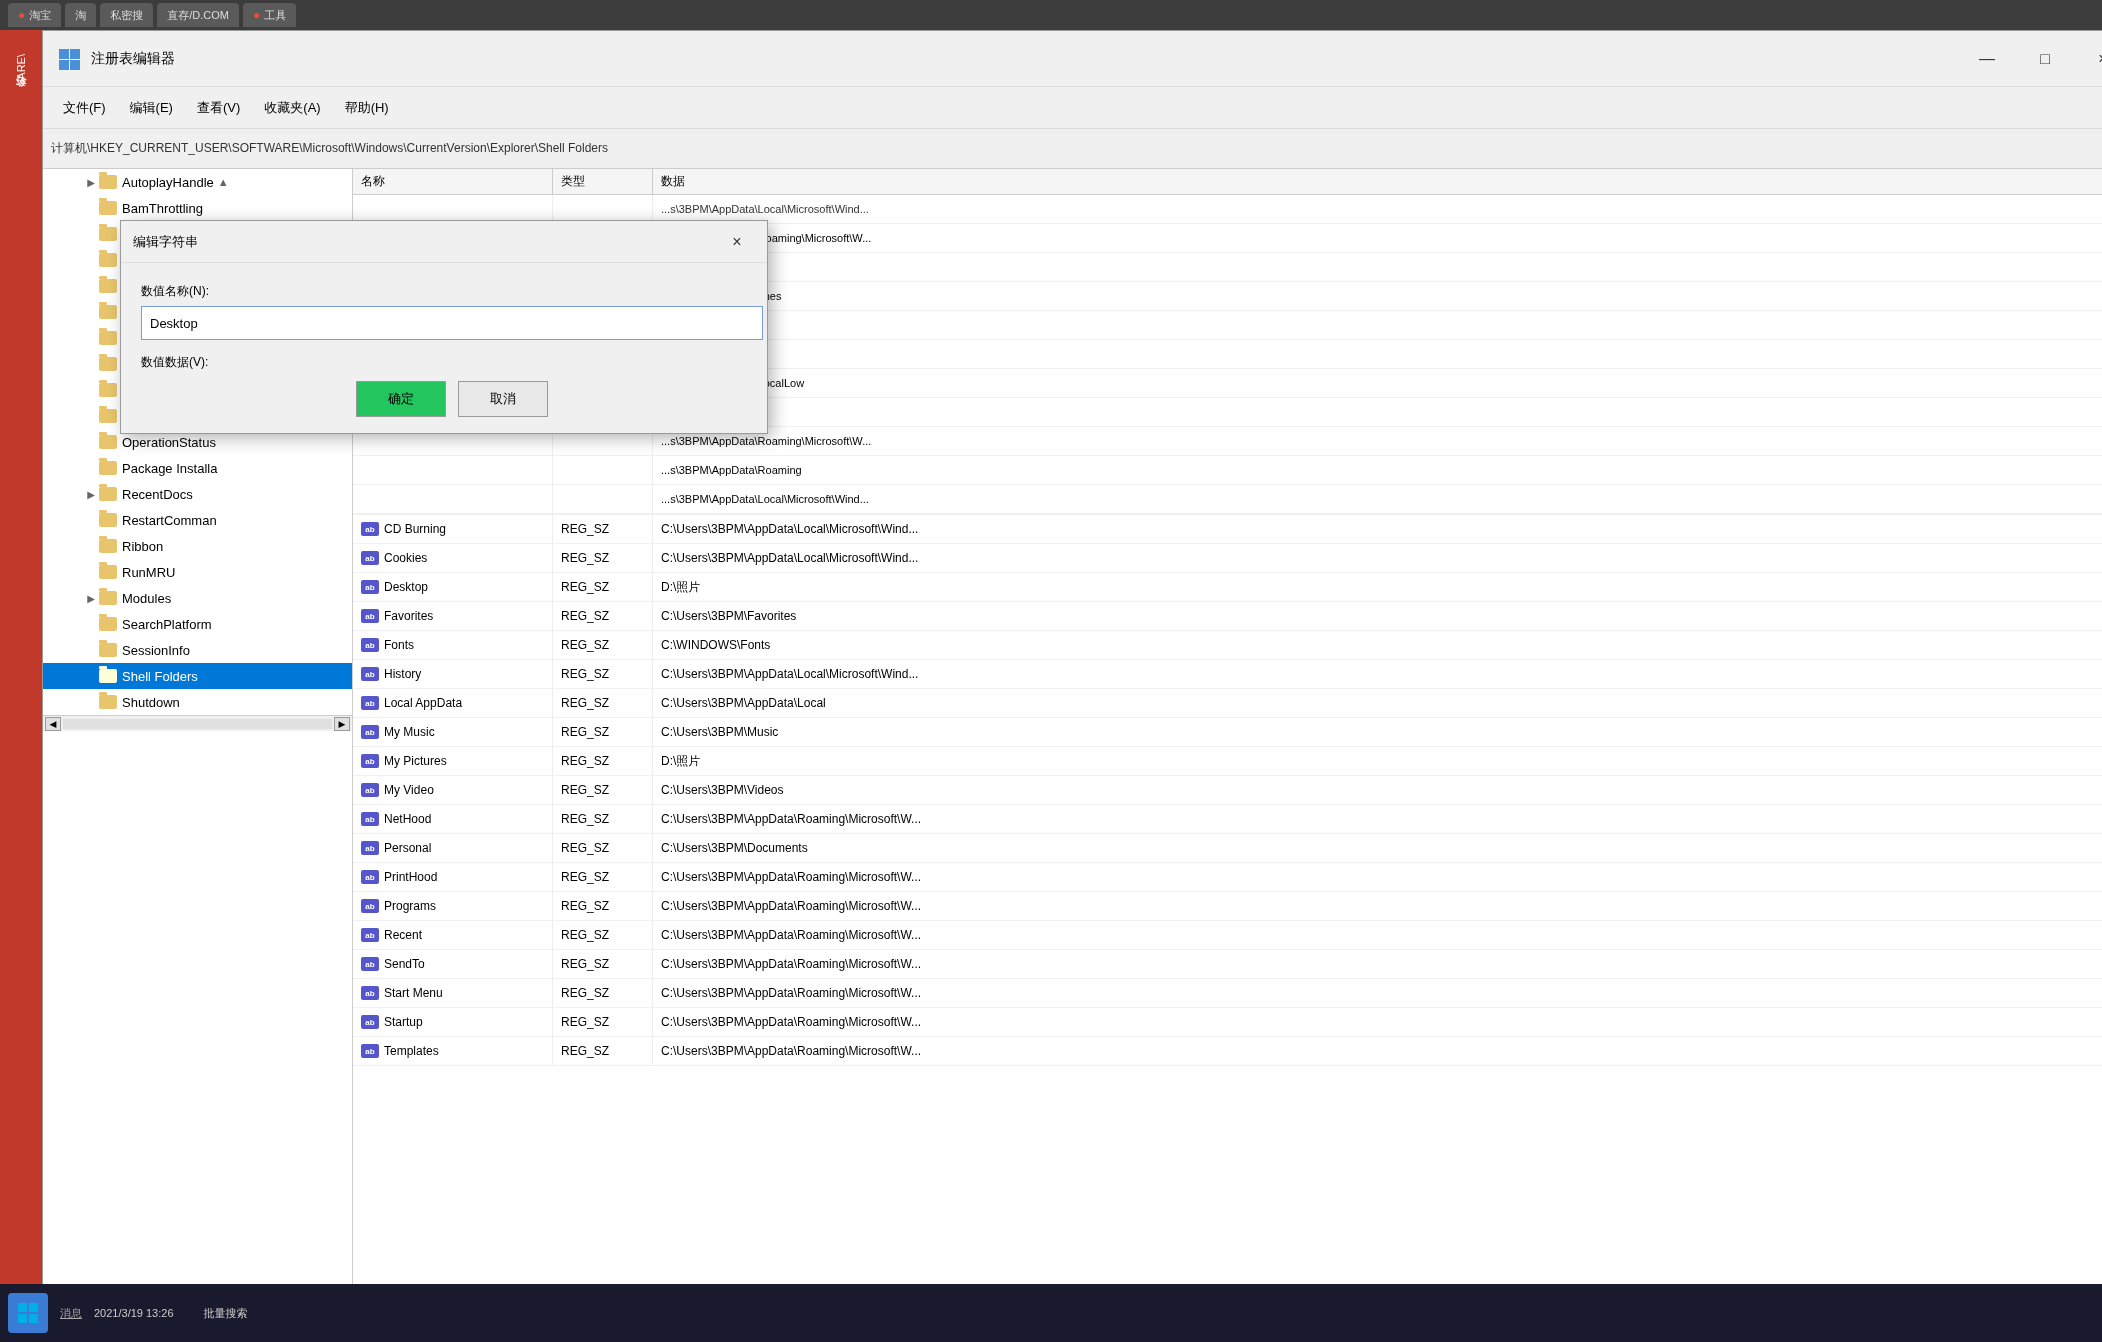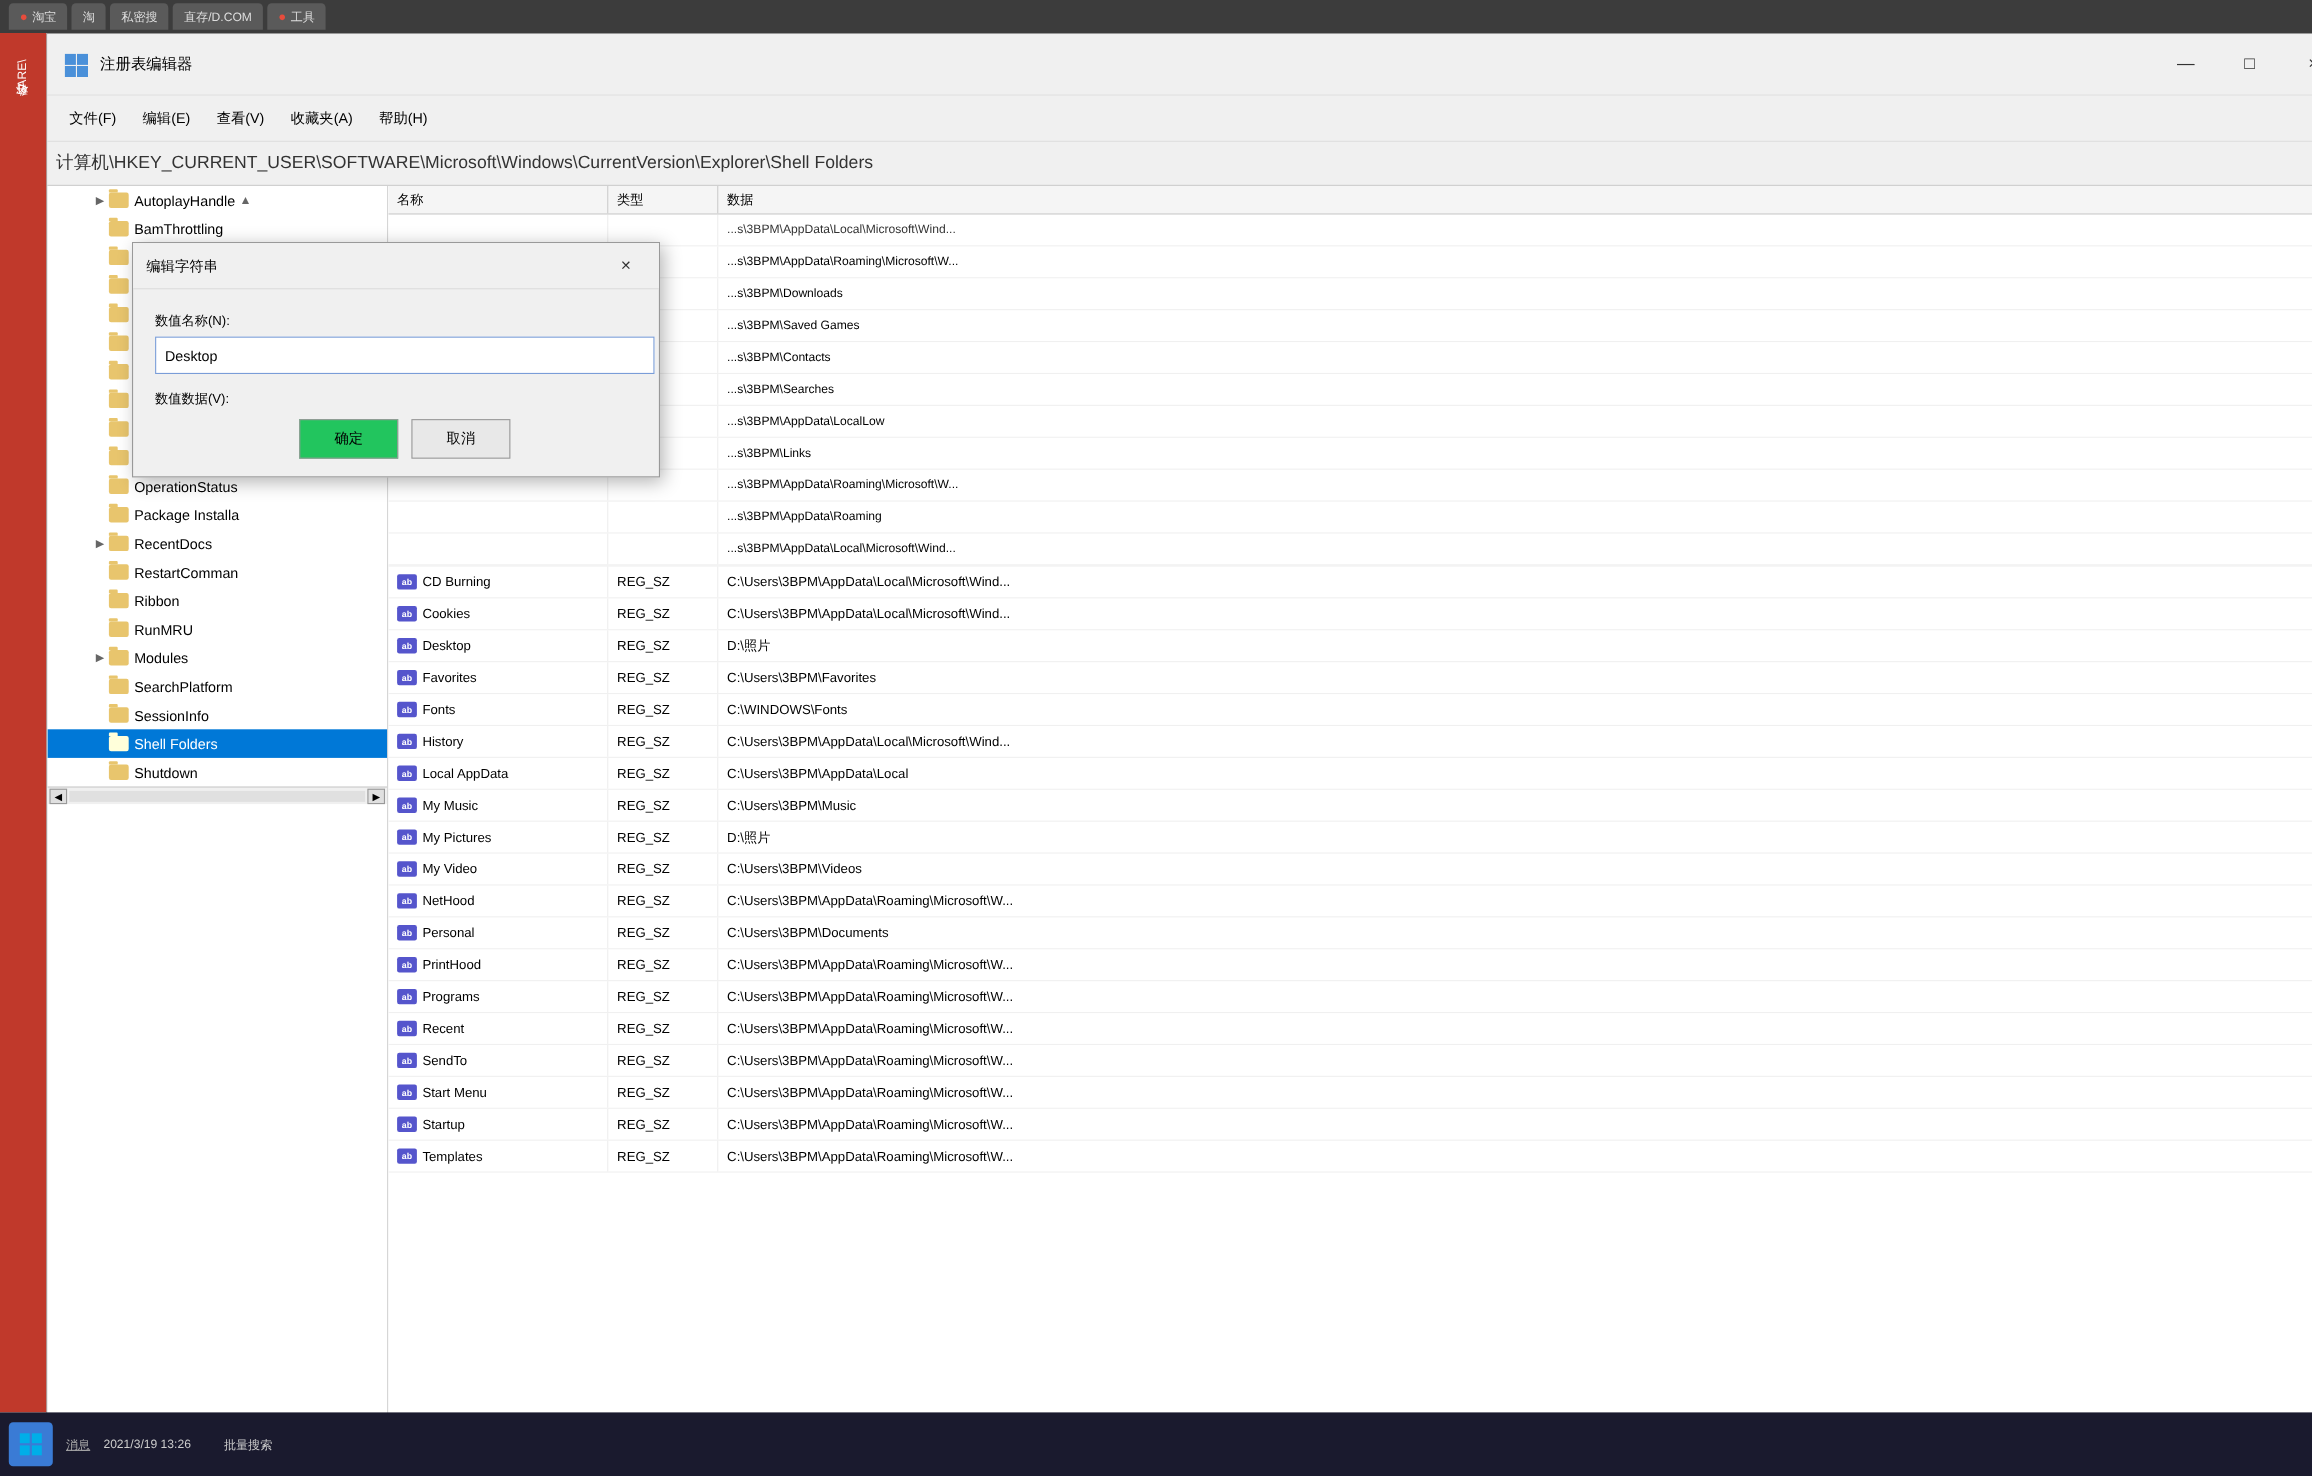--- a/index.html
+++ b/index.html
@@ -87,21 +87,21 @@
     .address-bar {
       height: 40px;
       background: #f0f0f0;
       border-bottom: 1px solid #ccc;
       display: flex;
       align-items: center;
       padding: 0 8px;
       flex-shrink: 0;
     }
     .address-label {
-      font-size: 16px;
+      font-size: 12px;
       color: #333;
       white-space: nowrap;
     }
 
     
     .main-content {
       display: flex;
       flex: 1;
       overflow: hidden;
     }
@@ -228,21 +228,21 @@
       align-items: center;
       padding: 0 8px;
       flex-shrink: 0;
     }
 
     
     .edit-dialog {
       position: absolute;
       top: 220px;
       left: 120px;
-      width: 480px;
+      width: 648px;
       background: #f0f0f0;
       border: 1px solid #999;
       box-shadow: 4px 4px 16px rgba(0,0,0,0.3);
       z-index: 200;
     }
     .dialog-title-bar {
       height: 42px;
       background: #f0f0f0;
       display: flex;
       align-items: center;

